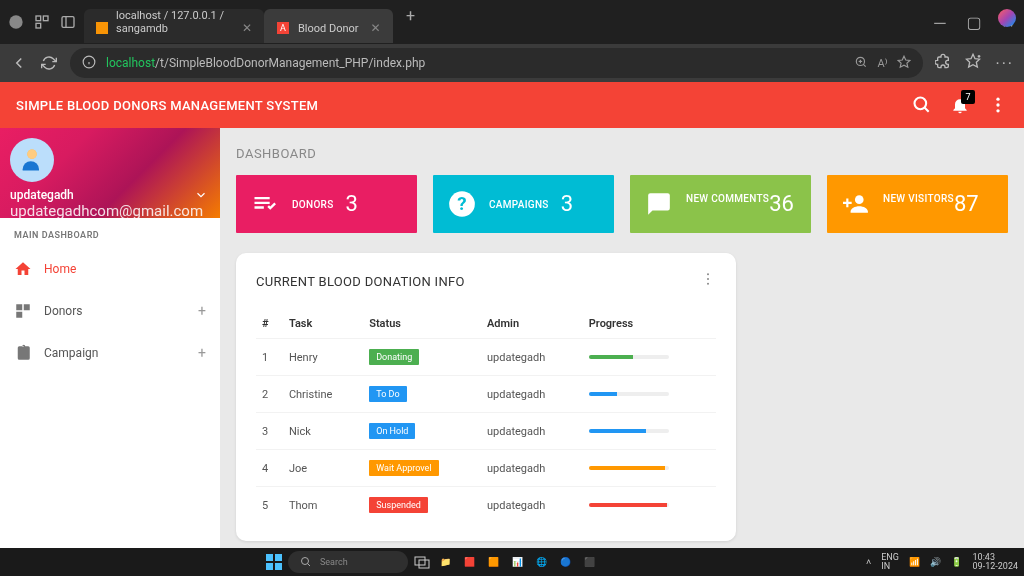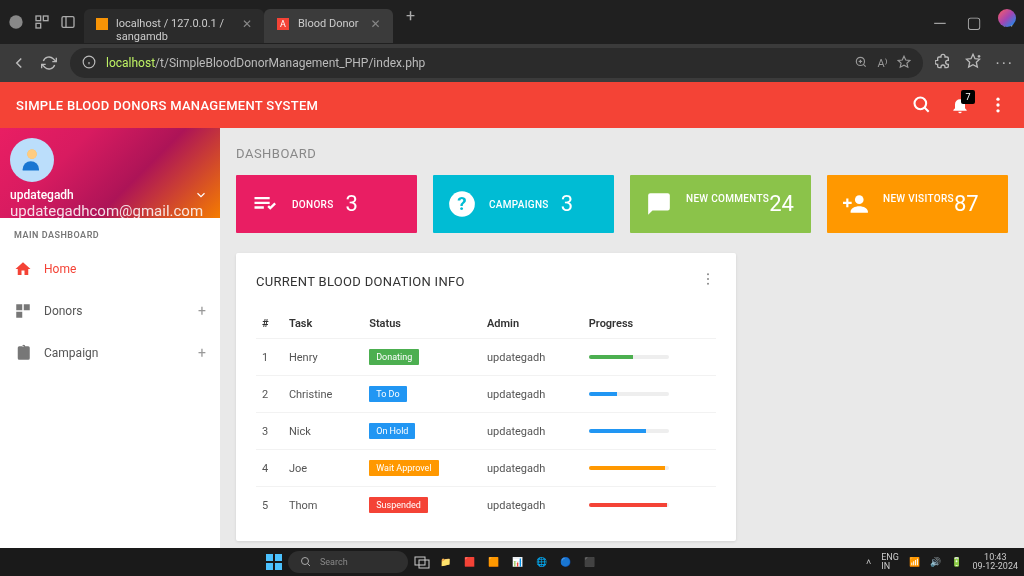--- a/index.html
+++ b/index.html
@@ -1,32 +1,32 @@
 <!DOCTYPE html>
 <html><head>
 <meta charset="utf-8">
 <style>
 *{margin:0;padding:0;box-sizing:border-box;font-family:-apple-system,BlinkMacSystemFont,"Segoe UI",Roboto,sans-serif}
 body{background:#000;width:1024px;height:576px;overflow:hidden;position:relative}
 .titlebar{height:44px;background:#202020;display:flex;align-items:center;padding:0 8px;gap:8px}
 .tb-left{display:flex;align-items:center;gap:10px}
 .tb-icon{width:16px;height:16px;color:#aaa;display:flex;align-items:center;justify-content:center}
 .tabs{display:flex;gap:0}
-.tab{display:flex;align-items:flex-start;gap:8px;padding:8px 12px;background:#2b2b2b;border-radius:6px 6px 0 0;color:#ccc;font-size:11px;max-width:180px;height:34px;margin-top:8px}
+.tab{display:flex;align-items:flex-end;gap:8px;padding:8px 12px;background:#2b2b2b;border-radius:6px 6px 0 0;color:#ccc;font-size:11px;max-width:180px;height:34px;margin-top:8px}
 .tab.active{background:#3b3b3b}
 .tab-close{color:#888;font-size:12px;margin-left:4px}
 .tab-icon{width:14px;height:14px;display:flex;align-items:center;justify-content:center}
 .newtab{color:#aaa;width:28px;height:28px;display:flex;align-items:center;justify-content:center;font-size:16px;margin-left:4px}
 .tb-right{margin-left:auto;display:flex;align-items:center;gap:18px;color:#aaa}
 .wbtn{width:16px;height:16px;display:flex;align-items:center;justify-content:center}
 .addrbar{height:38px;background:#3b3b3b;display:flex;align-items:center;padding:0 10px;gap:12px;color:#bbb}
 .addr-icon{width:18px;height:18px;display:flex;align-items:center;justify-content:center}
 .url-box{flex:1;background:#2b2b2b;border-radius:18px;height:30px;display:flex;align-items:center;padding:0 12px;gap:10px;color:#bbb;font-size:12px}
 .url-text{flex:1;white-space:nowrap;overflow:hidden}
-.url-host{color:#bef264}
+.url-host{color:#22c55e}
 .addr-right{display:flex;align-items:center;gap:14px}
 .browser-content{height:calc(100% - 44px - 38px - 28px);background:#e9e9e9;display:flex;flex-direction:column}
 .topbar{height:46px;background:#f44336;display:flex;align-items:center;padding:0 16px;color:#fff}
 .topbar-title{font-size:13px;font-weight:500;letter-spacing:.3px}
 .topbar-right{margin-left:auto;display:flex;align-items:center;gap:18px}
 .topbar-icon{width:20px;height:20px;display:flex;align-items:center;justify-content:center;position:relative}
 .notif-badge{position:absolute;top:-5px;right:-5px;background:#000;color:#fff;font-size:9px;width:14px;height:14px;border-radius:2px;display:flex;align-items:center;justify-content:center}
 .main{flex:1;display:flex;overflow:hidden}
 .sidebar{width:220px;background:#fff;display:flex;flex-direction:column}
 .user-card{height:90px;background:linear-gradient(135deg,#e91e63 0%,#d81b60 30%,#ad1457 60%,#f57c00 100%);padding:10px;color:#fff;position:relative}
@@ -45,21 +45,21 @@
 .stat-row{display:flex;gap:16px;margin-bottom:20px}
 .stat{flex:1;height:58px;border-radius:1px;display:flex;align-items:center;padding:0 14px;gap:12px;color:#fff}
 .stat-pink{background:#e91e63}
 .stat-cyan{background:#00bcd4}
 .stat-green{background:#8bc34a}
 .stat-orange{background:#ff9800}
 .stat-iconc{width:30px;height:30px;display:flex;align-items:center;justify-content:center}
 .stat-label{font-size:10px;font-weight:500;letter-spacing:.3px}
 .stat-val{font-size:22px;font-weight:400;margin-top:-2px}
 .stat-text{display:flex;flex-direction:row;gap:0px}
-.card{background:#fff;border-radius:2px;box-shadow:0 1px 3px rgba(0,0,0,.1);width:500px;padding:18px 20px}
+.card{background:#fff;border-radius:10px;box-shadow:0 1px 3px rgba(0,0,0,.1);width:500px;padding:18px 20px}
 .card-header{display:flex;align-items:center;margin-bottom:18px}
 .card-title{font-size:13px;color:#333;letter-spacing:.3px}
 .card-more{margin-left:auto;color:#888}
 table{width:100%;border-collapse:collapse;font-size:11px}
 th{text-align:left;color:#333;font-weight:600;padding:8px 6px}
 td{padding:10px 6px;color:#555;border-top:1px solid #f2f2f2}
 .badge{display:inline-block;padding:3px 7px;font-size:9px;color:#fff;border-radius:1px}
 .b-green{background:#4caf50}.b-blue{background:#2196f3}.b-orange{background:#ff9800}.b-red{background:#f44336}
 .progress{width:80px;height:4px;background:#eee;border-radius:2px;overflow:hidden}
 .progress-fill{height:100%}
@@ -268,21 +268,21 @@
           <div class="stat-val">3</div>
         </div>
         <div class="stat stat-green">
           <div class="stat-iconc">
               <svg viewBox="0 0 24 24" width="26" height="26" fill="#fff">
                 <path d="M20 2H4a2 2 0 00-2 2v18l4-4h14a2 2 0 002-2V4a2 2 0 00-2-2z"></path>
               </svg>
             </div>
           <div class="stat-text">
               <div class="stat-label">NEW COMMENTS</div>
-              <div class="stat-val">24</div>
+              <div class="stat-val">36</div>
             </div>
         </div>
         <div class="stat stat-orange">
           <div class="stat-iconc">
               <svg viewBox="0 0 24 24" width="26" height="26" fill="#fff">
                 <circle cx="15" cy="8" r="4"></circle>
                 <path d="M15 14c-4 0-8 2-8 5v1h16v-1c0-3-4-5-8-5zM5 10V7H3v3H0v2h3v3h2v-3h3v-2z"></path>
               </svg>
             </div>
           <div class="stat-text">
@@ -406,15 +406,15 @@
     <div class="tb-app">🔵</div>
     <div class="tb-app">⬛</div>
   </div>
   <div style="flex:1"></div>
   <div class="tb-sys">
     <span>˄</span>
     <span style="line-height:1"><span>ENG</span><br><span>IN</span></span>
     <span>📶</span>
     <span>🔊</span>
     <span>🔋</span>
-    <span style="line-height:1;text-align:center"><span>10:43</span><br><span>09-12-2024</span></span>
+    <span style="line-height:1;text-align:left"><span>10:43</span><br><span>09-12-2024</span></span>
   </div>
 </div>
 
 </body></html>

